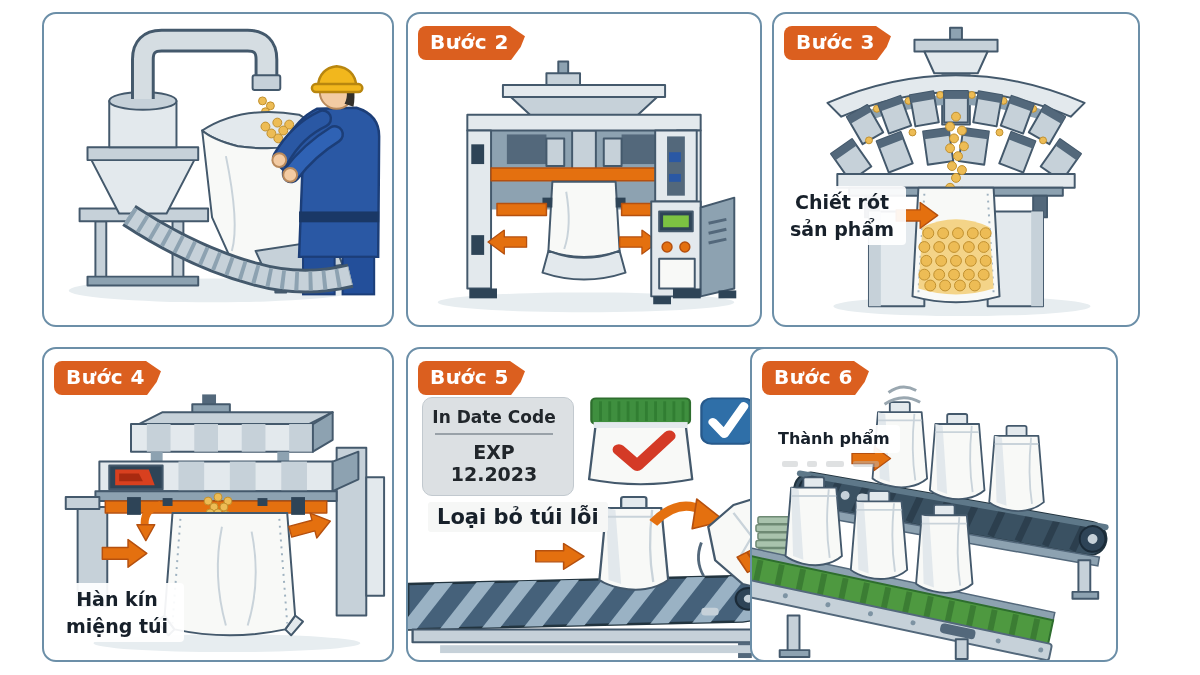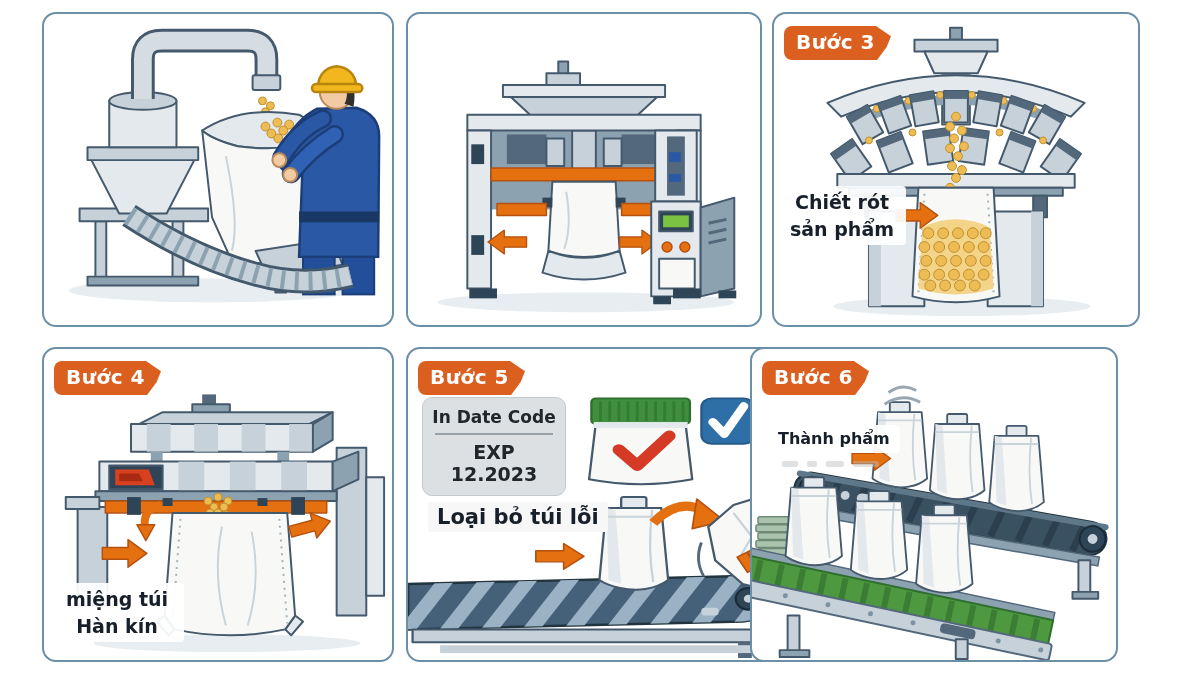--- a/index.html
+++ b/index.html
@@ -19,21 +19,21 @@
     color:var(--badge_text);background:var(--badge_bg);
     padding:4px 16px 6px 12px;border-radius:8px;
     clip-path:polygon(0 0,86% 0,100% 30%,96% 62%,87% 100%,0 100%);}
   .cap{position:absolute;z-index:4;font:bold 19px "DejaVu Sans",sans-serif;color:var(--caption_text);
     text-align:center;line-height:1.4;background:rgba(255,255,255,.93);padding:3px 4px;border-radius:4px;}
   .cap span{display:block;}
   #p3 .cap{left:4px;top:172px;width:120px;}
   #p4 .cap{left:6px;top:234px;width:126px;}
   #p6 .cap{left:16px;top:76px;font-size:16px;padding:3px 10px;}
   .datecard{position:absolute;z-index:4;left:14px;top:48px;width:134px;background:var(--date_card_bg);
-    border:1px solid #C2C9CF;border-radius:10px;text-align:center;padding:9px 4px 10px 4px;color:#21262B;}
+    border:1px solid #C2C9CF;border-radius:10px;text-align:center;padding:9px 12px 10px 4px;color:#21262B;}
   .datecard .l1{font:bold 17px "DejaVu Sans",sans-serif;}
   .datecard hr{border:none;border-top:2px solid #99A1A8;margin:6px 8px;}
   .datecard .l2{font:bold 19px "DejaVu Sans",sans-serif;}
   .inspect{position:absolute;z-index:4;left:234px;top:108px;width:122px;text-align:center;
     font:bold 19px "DejaVu Sans",sans-serif;color:var(--caption_text);background:#F4F5F3;padding:4px 2px;border-radius:3px;}
   .reject{position:absolute;z-index:4;left:20px;top:153px;font:bold 21px "DejaVu Sans",sans-serif;
     color:var(--caption_text);background:#F6F7F6;padding:3px 9px;border-radius:3px;}
   .faint{position:absolute;z-index:4;left:30px;top:112px;display:flex;gap:9px;opacity:.45;filter:blur(.6px);}
   .faint i{display:block;height:6px;background:#B9BDC1;border-radius:2px;}
   .faint i:nth-child(1){width:16px}.faint i:nth-child(2){width:10px}
@@ -132,20 +132,21 @@
       </g>
       <g>
         <path d="M86,204 Q150,246 212,263 Q260,277 310,265" fill="none" stroke="#44596C" stroke-width="25"></path>
         <path d="M86,204 Q150,246 212,263 Q260,277 310,265" fill="none" stroke="#C6D1D9" stroke-width="19"></path>
         <path d="M86,204 Q150,246 212,263 Q260,277 310,265" fill="none" stroke="#8DA2B1" stroke-width="19" stroke-dasharray="4 10"></path>
       </g>
     </svg>
   </section>
 
   <section class="panel" id="p2">
+    <div class="badge">Bước 2</div>
     <svg class="art" viewBox="0 0 356 315" preserveAspectRatio="none">
       <ellipse cx="180" cy="292" rx="150" ry="10" fill="#E7EDF0"></ellipse>
       <g>
         <rect x="152" y="48" width="10" height="16" class="f3 o"></rect>
         <rect x="140" y="60" width="34" height="14" class="f2 o"></rect>
         <rect x="96" y="72" width="164" height="12" class="f1 o"></rect>
         <polygon points="104,84 252,84 222,112 134,112" class="f2 o"></polygon>
         <rect x="84" y="118" width="188" height="80" class="f3"></rect>
         <rect x="100" y="122" width="40" height="30" class="f4"></rect>
         <rect x="216" y="122" width="40" height="30" class="f4"></rect>
@@ -401,22 +402,22 @@
         </g>
       <g transform="translate(244,172) rotate(-15)">
           <use href="#arr" width="46" height="28"></use>
         </g>
       <g>
         <path d="M118,158 Q100,162 102,180" fill="none" stroke="var(--arrow)" stroke-width="8"></path>
         <polygon points="94,178 112,178 103,194" class="fo os"></polygon>
       </g>
     </svg>
     <div class="cap">
+      <span>Hàn kín</span>
       <span>miệng túi</span>
-      <span>Hàn kín</span>
     </div>
   </section>
 
   <section class="panel" id="p5">
     <div class="badge">Bước 5</div>
     <svg class="art" viewBox="0 0 356 315" preserveAspectRatio="none">
       <defs>
         <clipPath id="p5belt">
             <path d="M0,238 L292,230 Q315,230 316,252 Q315,274 292,276 L0,284 Z"></path>
           </clipPath>

